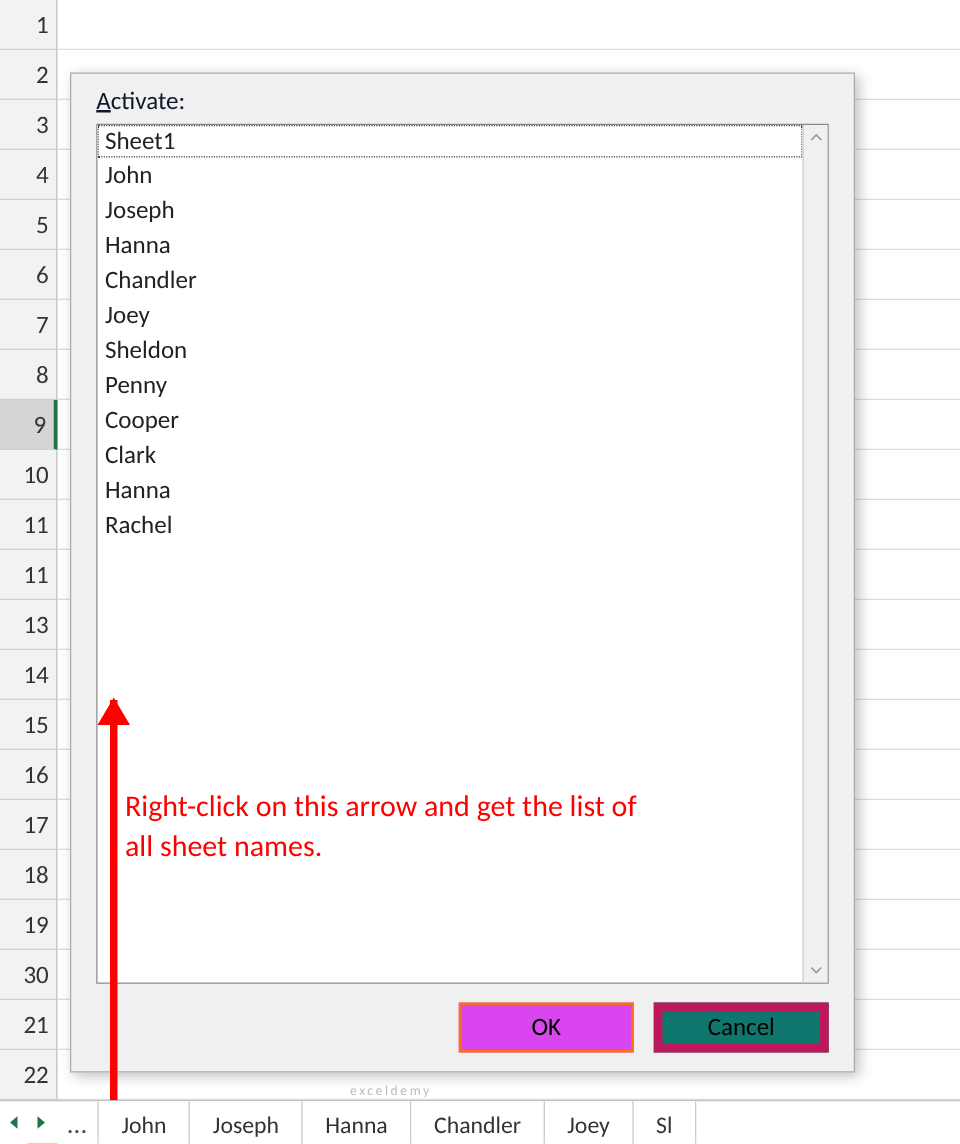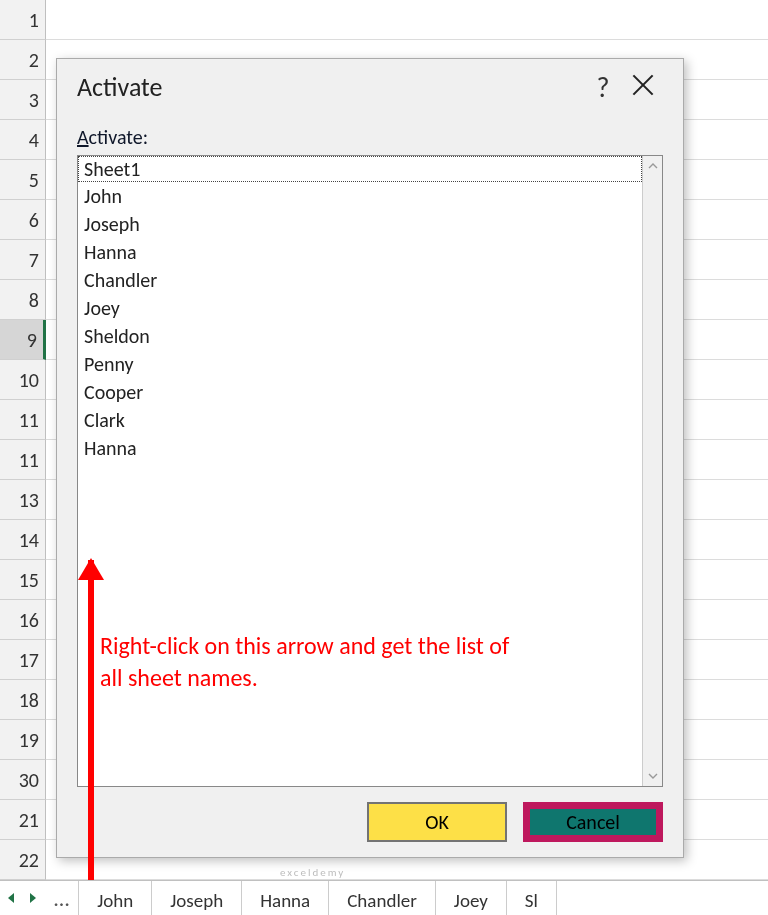--- a/index.html
+++ b/index.html
@@ -190,21 +190,21 @@
   .btn {
     width: 140px; height: 40px;
     font-size: 20px;
     background: #0f766e;
     border: 7px solid #be185d;
     cursor: pointer;
     display: flex;
     align-items: center;
     justify-content: center;
   }
-  .btn.primary { border: 2px solid #737373; background:#fde047; }
+  .btn.primary { border: 2px solid #f97316; background:#d946ef; }
 
   
   .anno-arrow {
     position: absolute;
     left: 88px; 
     top: 560px;
     width: 6px;
     height: 320px;
     background: #ff0000;
     pointer-events: none;
@@ -288,45 +288,36 @@
         <div class="cellrow"></div>
         <div class="cellrow"></div>
         <div class="cellrow"></div>
         <div class="cellrow"></div>
         <div class="cellrow"></div>
         <div class="cellrow"></div>
       </div>
   </div>
 
   <div class="dialog">
-    <div class="dlg-titlebar">
-      <div class="dlg-title">Activate</div>
-      <div class="dlg-help">?</div>
-      <div class="dlg-close">
-        <svg viewBox="0 0 16 16">
-            <line x1="1" y1="1" x2="15" y2="15" stroke="#222" stroke-width="1.5"></line>
-            <line x1="15" y1="1" x2="1" y2="15" stroke="#222" stroke-width="1.5"></line>
-          </svg>
-      </div>
-    </div>
     <div class="dlg-body">
       <div class="dlg-label"><span class="u">A</span><span>ctivate:</span></div>
       <div class="listbox">
         <div class="list-inner" id="listinner">
             <div class="list-item sel">Sheet1</div>
             <div class="list-item">John</div>
             <div class="list-item">Joseph</div>
             <div class="list-item">Hanna</div>
             <div class="list-item">Chandler</div>
             <div class="list-item">Joey</div>
             <div class="list-item">Sheldon</div>
             <div class="list-item">Penny</div>
             <div class="list-item">Cooper</div>
             <div class="list-item">Clark</div>
             <div class="list-item">Hanna</div>
+            <div class="list-item">Rachel</div>
           </div>
         <div class="list-scroll">
           <div class="scroll-arrow">
             <svg width="10" height="8" viewBox="0 0 10 8">
                 <polyline points="1,6 5,2 9,6" fill="none" stroke="#999" stroke-width="1.4"></polyline>
               </svg>
           </div>
           <div class="scroll-arrow">
             <svg width="10" height="8" viewBox="0 0 10 8">
                 <polyline points="1,2 5,6 9,2" fill="none" stroke="#999" stroke-width="1.4"></polyline>

